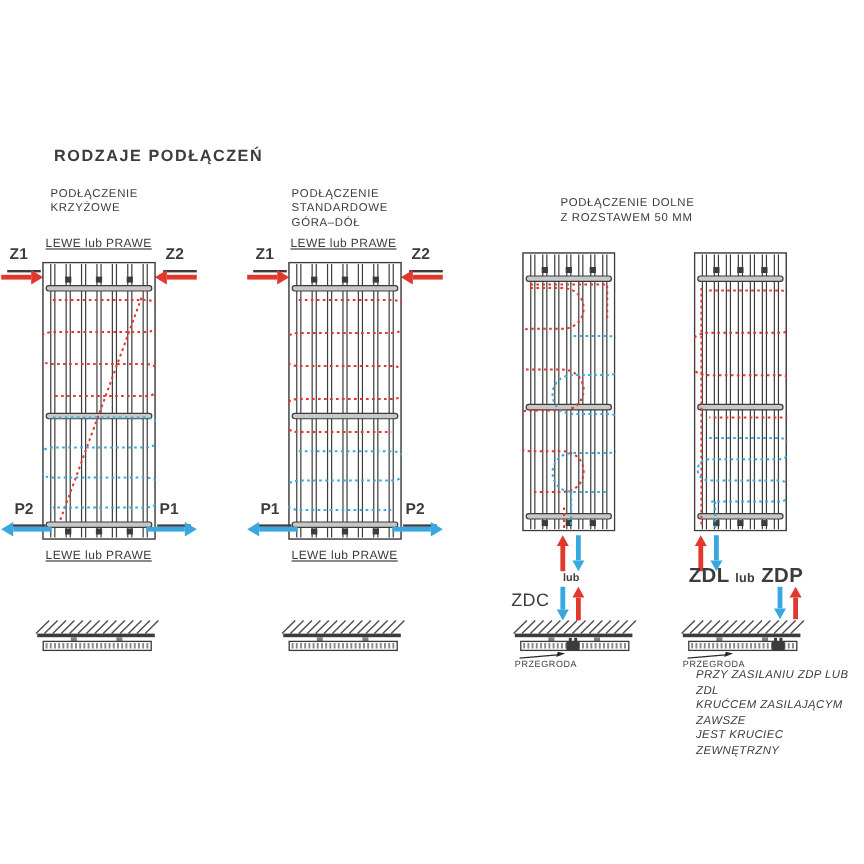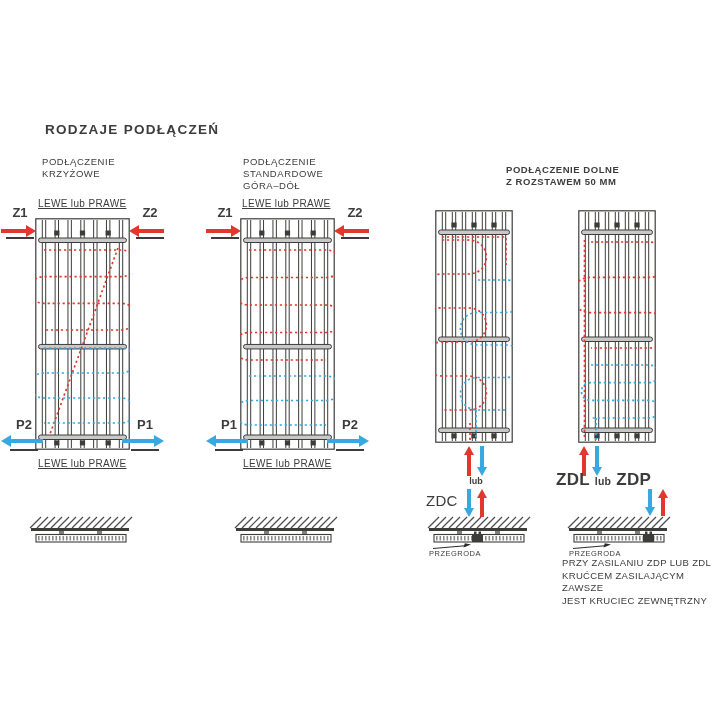--- a/index.html
+++ b/index.html
@@ -2,22 +2,22 @@
 <html style="--red: #e2372d; --blue: #38a8e0; --ink: #3c3c3b;"><head>
 <meta charset="utf-8">
 <style>
   html,body{margin:0;padding:0;background:#fff;}
   .canvas{position:relative;width:720px;height:720px;background:#ffffff;overflow:hidden;
           font-family:"Liberation Sans", sans-serif;color:var(--ink,#3c3c3b);}
   .abs{position:absolute;}
   .title{font-size:13.5px;font-weight:600;letter-spacing:1.3px;padding-left:27px;}
   .section-label{font-size:9.5px;line-height:12px;letter-spacing:.55px;white-space:pre-line;font-weight:500;}
   .caption{font-size:10px;letter-spacing:.35px;text-decoration:underline;}
-  .conn-label{font-size:13px;font-weight:700;border-bottom:2px solid var(--ink);padding:0 2px 17px;
-              min-width:24px;text-align:center;display:inline-block;}
+  .conn-label{font-size:13px;font-weight:700;border-bottom:2px solid var(--ink);padding:0 2px 6px;
+              min-width:24px;display:inline-block;}
   .h-arrow{position:absolute;display:flex;align-items:center;height:14px;}
   .h-arrow .shaft{height:4px;flex:1;background:var(--c);}
   .h-arrow .head{width:0;height:0;border-top:6px solid transparent;border-bottom:6px solid transparent;}
   .h-arrow.right .head{border-left:10px solid var(--c);}
   .h-arrow.left{flex-direction:row-reverse;}
   .h-arrow.left .head{border-right:10px solid var(--c);}
   .v-arrow{position:absolute;display:flex;flex-direction:column;align-items:center;width:12px;}
   .v-arrow .shaft{width:3.6px;flex:1;background:var(--c);}
   .v-arrow .head{width:0;height:0;border-left:5.5px solid transparent;border-right:5.5px solid transparent;}
   .v-arrow.up .head{order:-1;border-bottom:9px solid var(--c);}
@@ -190,21 +190,21 @@
       <line x1="78" y1="12" x2="89" y2="1" stroke="#4d4d4d" stroke-width="1.2"></line>
       <line x1="85" y1="12" x2="96" y2="1" stroke="#4d4d4d" stroke-width="1.2"></line>
       <line x1="92" y1="12" x2="103" y2="1" stroke="#4d4d4d" stroke-width="1.2"></line>
       <rect x="2" y="12" width="98" height="3" fill="#3c3c3b"></rect>
       <rect x="30" y="15" width="5" height="3.5" fill="#808080"></rect>
       <rect x="68" y="15" width="5" height="3.5" fill="#808080"></rect>
       <rect x="7" y="18.5" width="90" height="7.5" fill="#fff" stroke="#3c3c3b" stroke-width="1.1"></rect>
       <line x1="9" y1="22.2" x2="95" y2="22.2" stroke="#8a8a8a" stroke-width="4.6" stroke-dasharray="1.6 1.9"></line>
     </svg>
 
-  <div class="abs section-label" style="left:506px;top:164px;font-weight:bold;">PODŁĄCZENIE DOLNE
+  <div class="abs section-label" style="left:467px;top:164px;">PODŁĄCZENIE DOLNE
 Z ROZSTAWEM 50 MM</div>
 
   <svg id="rad3" class="abs" style="left:435px;top:210px;" width="78" height="233" viewBox="0 0 78 233">
       <rect x="0.8" y="0.8" width="76.4" height="231.4" fill="#fff" stroke="#3c3c3b" stroke-width="1.2"></rect>
       <line x1="7.3" y1="2" x2="7.3" y2="231" stroke="#3c3c3b" stroke-width="1"></line>
       <line x1="10.7" y1="2" x2="10.7" y2="231" stroke="#3c3c3b" stroke-width="1"></line>
       <line x1="17.3" y1="2" x2="17.3" y2="231" stroke="#3c3c3b" stroke-width="1"></line>
       <line x1="20.7" y1="2" x2="20.7" y2="231" stroke="#3c3c3b" stroke-width="1"></line>
       <line x1="27.3" y1="2" x2="27.3" y2="231" stroke="#3c3c3b" stroke-width="1"></line>
       <line x1="30.7" y1="2" x2="30.7" y2="231" stroke="#3c3c3b" stroke-width="1"></line>
@@ -308,21 +308,21 @@
       <path d="M 18 208 L 18 230" fill="none" stroke="#38a8e0" stroke-width="1.7" stroke-dasharray="2.2 2.8"></path>
     </svg>
   <div class="v-arrow up red" style="left:578px;top:446px;height:30px;">
       <i class="shaft"></i>
       <i class="head"></i>
     </div>
   <div class="v-arrow down blue" style="left:591px;top:446px;height:30px;">
       <i class="shaft"></i>
       <i class="head"></i>
     </div>
-  <div class="abs bigger-label" style="left:556px;top:470px;">
+  <div class="abs bigger-label" style="left:574px;top:470px;">
     <span>ZDL</span>
     <span class="mid">lub</span>
     <span>ZDP</span>
   </div>
   <div class="v-arrow down blue" style="left:644px;top:489px;height:27px;">
       <i class="shaft"></i>
       <i class="head"></i>
     </div>
   <div class="v-arrow up red" style="left:657px;top:489px;height:27px;">
       <i class="shaft"></i>
@@ -349,17 +349,17 @@
       <rect x="7" y="18.5" width="90" height="7.5" fill="#fff" stroke="#3c3c3b" stroke-width="1.1"></rect>
       <line x1="9" y1="22.2" x2="95" y2="22.2" stroke="#8a8a8a" stroke-width="4.6" stroke-dasharray="1.6 1.9"></line>
       <rect x="76" y="18.5" width="11" height="7.5" fill="#3c3c3b"></rect>
       <rect x="78" y="15.5" width="2.5" height="3" fill="#3c3c3b"></rect>
       <rect x="82.5" y="15.5" width="2.5" height="3" fill="#3c3c3b"></rect>
       <path d="M 6 32.5 L 40 29.6" fill="none" stroke="#2b2b2b" stroke-width="1"></path>
       <polygon points="44,28.6 36.5,31.6 37.8,27.2" fill="#2b2b2b"></polygon>
     </svg>
   <div class="abs przegroda" style="left:569px;top:549px;">PRZEGRODA</div>
 
-  <div class="abs note" style="left:562px;top:557px;">PRZY ZASILANIU ZDP LUB ZDL
+  <div class="abs note" style="left:580px;top:557px;font-style:italic;">PRZY ZASILANIU ZDP LUB ZDL
 KRUĆCEM ZASILAJĄCYM ZAWSZE
 JEST KRUCIEC ZEWNĘTRZNY</div>
 
 </div>
 
 </body></html>

